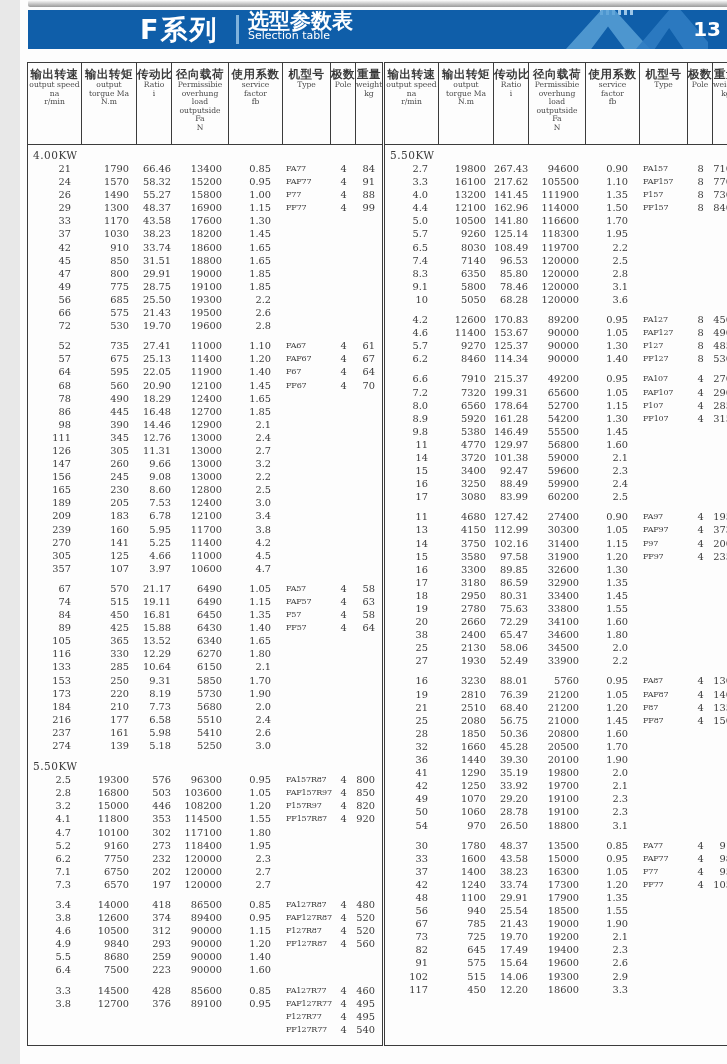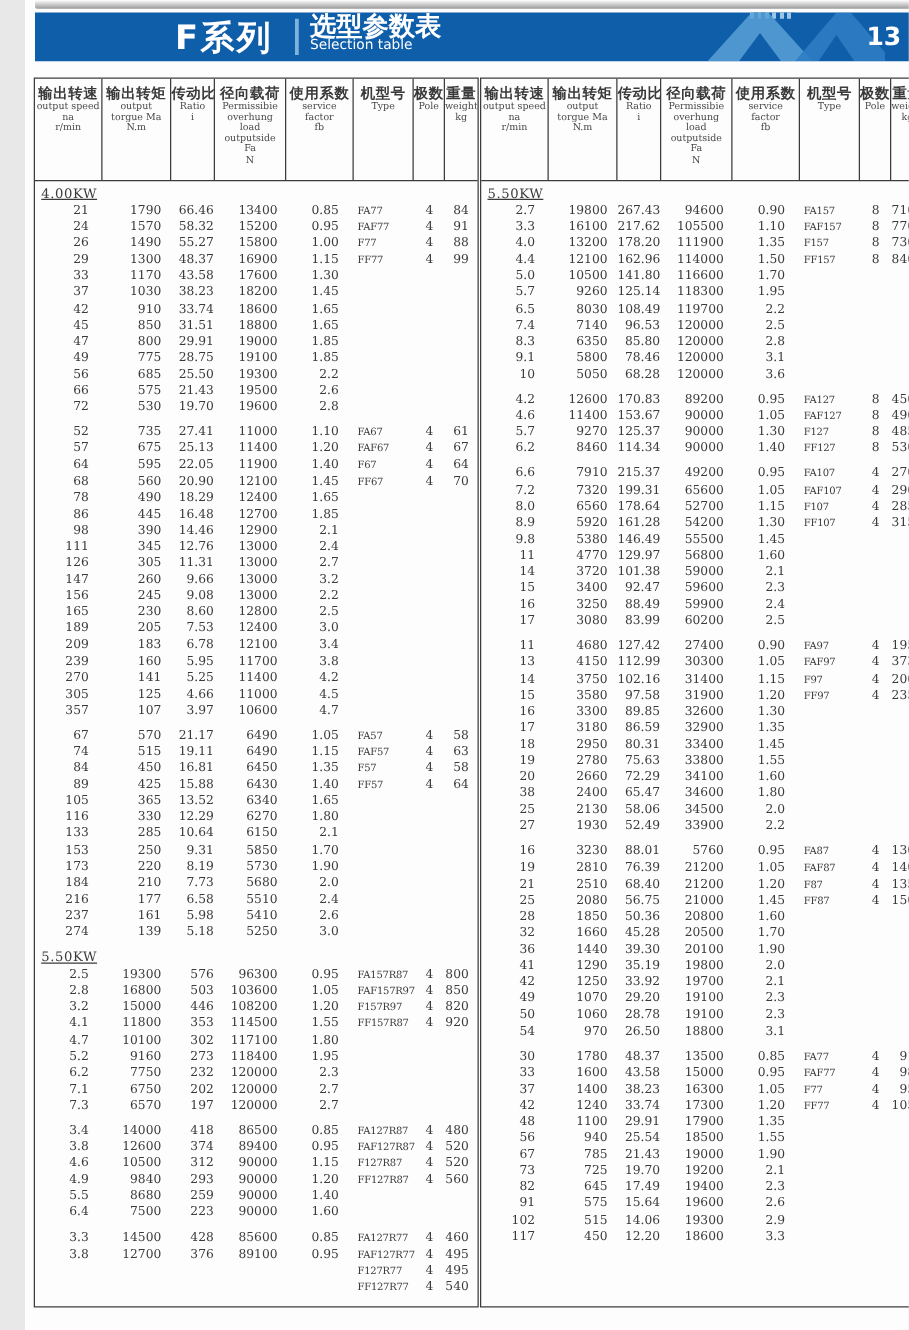--- a/index.html
+++ b/index.html
@@ -31,21 +31,21 @@
         box-sizing:border-box;background:#fdfdfd;}
   .sheet-table.left{left:7px;}
   .sheet-table.right{left:364px;}
   .thead{display:grid;grid-template-columns:54px 55px 35px 57px 54px 48px 25px auto;
         border-bottom:1px solid #3c3c3c;height:82px;box-sizing:border-box;}
   .hcell{border-right:1px solid #3c3c3c;box-sizing:border-box;text-align:center;padding-top:4px;overflow:hidden;}
   .hcell:last-child{border-right:none;}
   .hcn{font-size:11.5px;font-weight:bold;letter-spacing:0.5px;line-height:14px;white-space:nowrap;}
   .hen{font-size:7.6px;line-height:8.6px;color:#4a4a4a;white-space:nowrap;}
   .tbody{padding-top:3px;}
-  .kw-label{height:14px;line-height:14px;font-size:10.5px;padding-left:5px;letter-spacing:0.5px;text-decoration:underline;}
+  .kw-label{height:14px;line-height:14px;font-size:10.5px;padding-left:5px;letter-spacing:0.5px;}
   .block-gap{height:7px;}
   .trow{display:grid;grid-template-columns:54px 55px 35px 57px 54px 48px 25px auto;
         height:13.1px;line-height:13.1px;font-size:9.8px;}
   .tcell{white-space:nowrap;overflow:visible;}
   .c-speed{text-align:right;padding-right:11px;}
   .c-torque{text-align:right;padding-right:8px;}
   .c-ratio{text-align:right;padding-right:1px;}
   .c-load{text-align:right;padding-right:7px;}
   .c-fb{text-align:right;padding-right:12px;}
   .c-type{text-align:left;padding-left:3px;font-size:8px;letter-spacing:-0.2px;}
@@ -828,21 +828,21 @@
           <span class="tcell c-ratio">217.62</span>
           <span class="tcell c-load">105500</span>
           <span class="tcell c-fb">1.10</span>
           <span class="tcell c-type">FAF157</span>
           <span class="tcell c-pole">8</span>
           <span class="tcell c-weight">770</span>
         </div>
         <div class="trow">
           <span class="tcell c-speed">4.0</span>
           <span class="tcell c-torque">13200</span>
-          <span class="tcell c-ratio">178.20</span>
+          <span class="tcell c-ratio">141.45</span>
           <span class="tcell c-load">111900</span>
           <span class="tcell c-fb">1.35</span>
           <span class="tcell c-type">F157</span>
           <span class="tcell c-pole">8</span>
           <span class="tcell c-weight">730</span>
         </div>
         <div class="trow">
           <span class="tcell c-speed">4.4</span>
           <span class="tcell c-torque">12100</span>
           <span class="tcell c-ratio">162.96</span>

